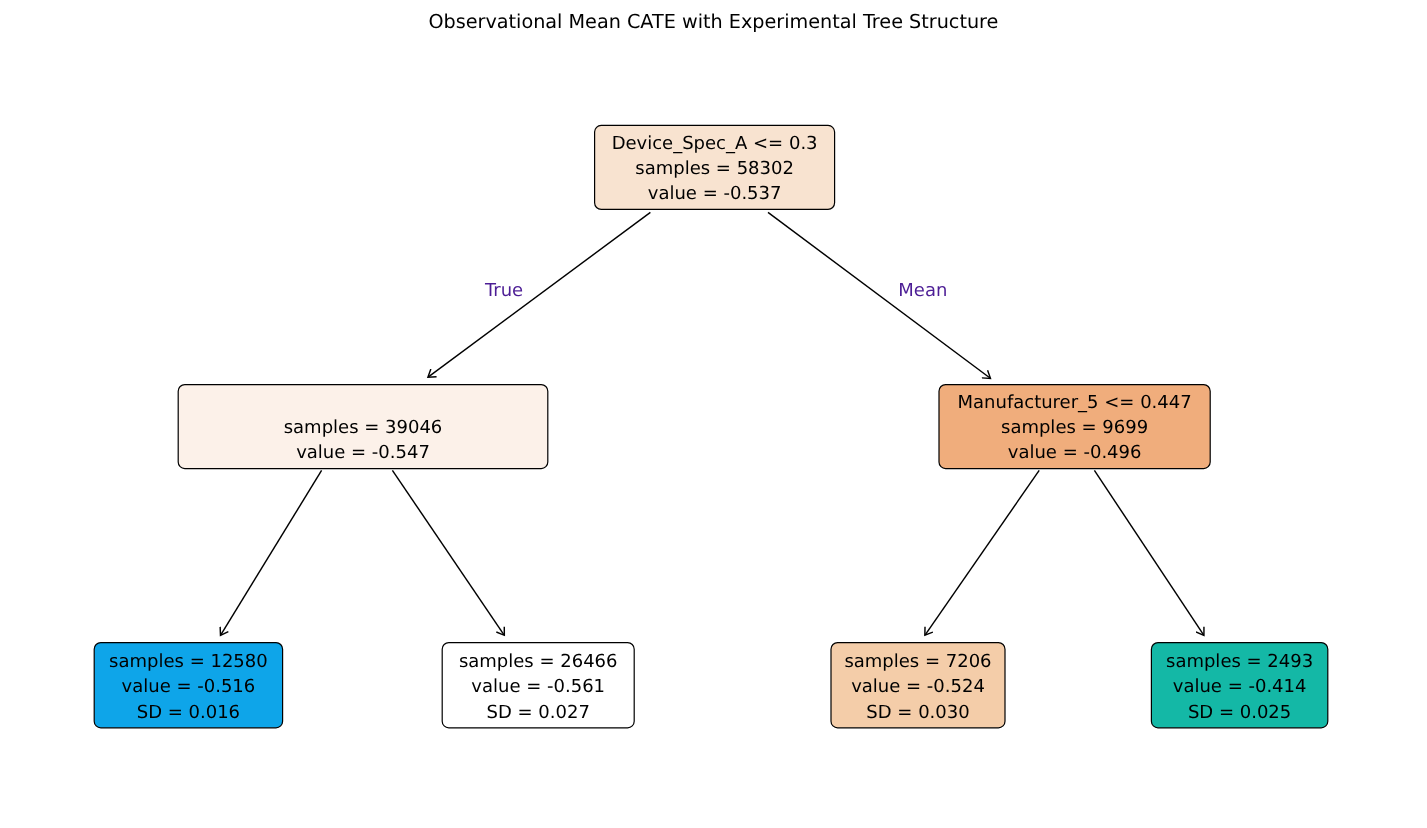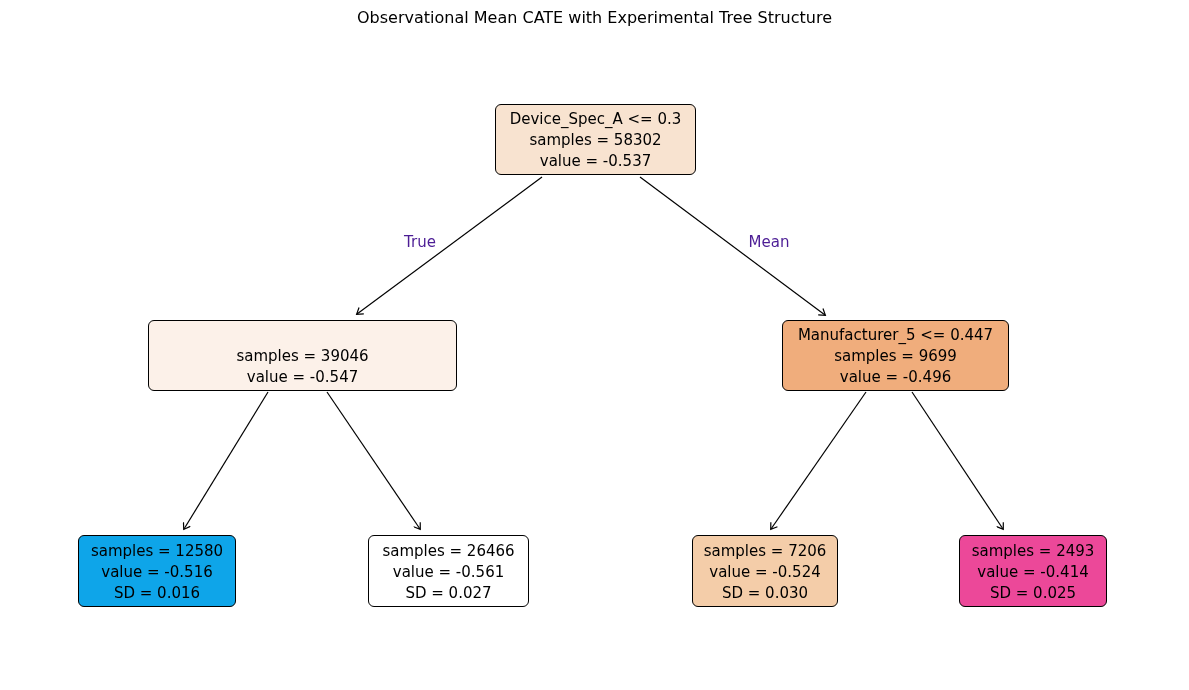--- a/index.html
+++ b/index.html
@@ -112,19 +112,19 @@
     <div>value = -0.561</div>
     <div>SD = 0.027</div>
   </div>
 
   <div class="tree-node node-leaf3" style="background-color: rgb(244, 205, 169);">
     <div>samples = 7206</div>
     <div>value = -0.524</div>
     <div>SD = 0.030</div>
   </div>
 
-  <div class="tree-node node-leaf4" style="background-color: #ec4899;">
+  <div class="tree-node node-leaf4" style="background-color: #14b8a6;">
     <div>samples = 2493</div>
     <div>value = -0.414</div>
     <div>SD = 0.025</div>
   </div>
 
 </div>
 
 </body></html>

